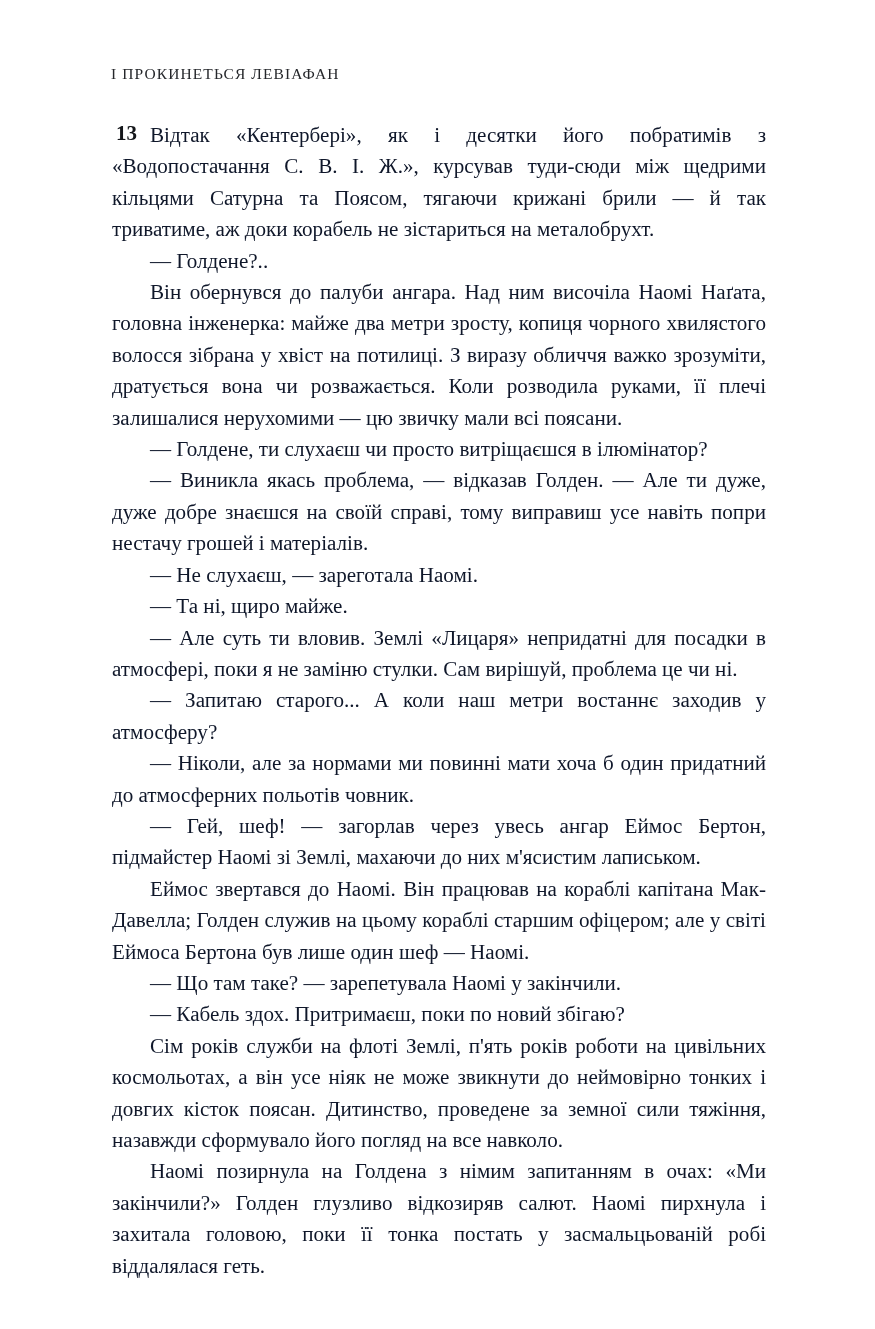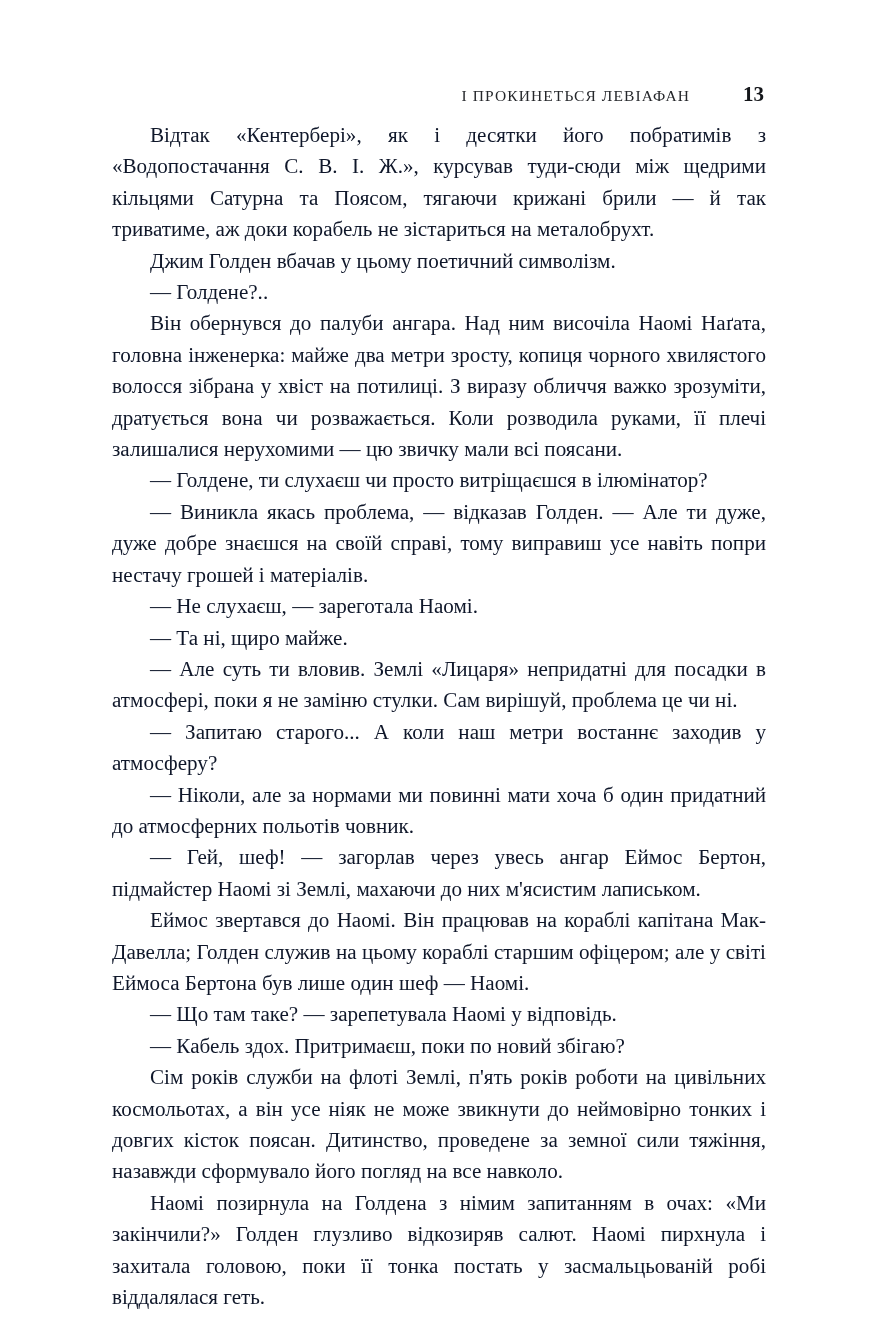--- a/index.html
+++ b/index.html
@@ -16,27 +16,28 @@
   }
   .page {
     position: relative;
     width: 875px;
     height: 1329px;
     box-sizing: border-box;
     padding: 0;
   }
   .running-head {
     position: absolute;
-    top: 82px;
+    top: 65px;
     left: 111px;
     right: 111px;
     display: flex;
     align-items: baseline;
     justify-content: flex-end;
-    gap: 48px;
+    gap: 38px;
+    flex-direction: column;
   }
   .running-head .title {
     font-family: "Liberation Serif", "DejaVu Serif", serif;
     font-size: 15.5px;
     letter-spacing: 1.1px;
     color: #25272b;
     text-transform: uppercase;
   }
   .running-head .folio {
     font-family: "Liberation Serif", "DejaVu Serif", serif;
@@ -68,31 +69,30 @@
 
 <div class="page">
 
   <div class="running-head">
     <span class="title">І ПРОКИНЕТЬСЯ ЛЕВІАФАН</span>
     <span class="folio">13</span>
   </div>
 
   <div class="body-text">
     <p>Відтак «Кентербері», як і десятки його побратимів з «Водопостачання С. В. І. Ж.», курсував туди-сюди між щедрими кільцями Сатурна та Поясом, тягаючи крижані брили — й так триватиме, аж доки корабель не зістариться на металобрухт.</p>
-    <p>Джим Голден вбачав у цьому поетичний символізм.</p>
     <p>— Голдене?..</p>
     <p>Він обернувся до палуби ангара. Над ним височіла Наомі Наґата, головна інженерка: майже два метри зросту, копиця чорного хвилястого волосся зібрана у хвіст на потилиці. З виразу обличчя важко зрозуміти, дратується вона чи розважається. Коли розводила руками, її плечі залишалися нерухомими — цю звичку мали всі поясани.</p>
     <p>— Голдене, ти слухаєш чи просто витріщаєшся в ілюмінатор?</p>
     <p>— Виникла якась проблема, — відказав Голден. — Але ти дуже, дуже добре знаєшся на своїй справі, тому виправиш усе навіть попри нестачу грошей і матеріалів.</p>
     <p>— Не слухаєш, — зареготала Наомі.</p>
     <p>— Та ні, щиро майже.</p>
     <p>— Але суть ти вловив. Землі «Лицаря» непридатні для посадки в атмосфері, поки я не заміню стулки. Сам вирішуй, проблема це чи ні.</p>
     <p>— Запитаю старого... А коли наш метри востаннє заходив у атмосферу?</p>
     <p>— Ніколи, але за нормами ми повинні мати хоча б один придатний до атмосферних польотів човник.</p>
     <p>— Гей, шеф! — загорлав через увесь ангар Еймос Бертон, підмайстер Наомі зі Землі, махаючи до них м'ясистим лаписьком.</p>
     <p>Еймос звертався до Наомі. Він працював на кораблі капітана Мак-Давелла; Голден служив на цьому кораблі старшим офіцером; але у світі Еймоса Бертона був лише один шеф — Наомі.</p>
-    <p>— Що там таке? — зарепетувала Наомі у відповідь.</p>
+    <p>— Що там таке? — зарепетувала Наомі у закінчили.</p>
     <p>— Кабель здох. Притримаєш, поки по новий збігаю?</p>
     <p>Сім років служби на флоті Землі, п'ять років роботи на цивільних космольотах, а він усе ніяк не може звикнути до неймовірно тонких і довгих кісток поясан. Дитинство, проведене за земної сили тяжіння, назавжди сформувало його погляд на все навколо.</p>
     <p>Наомі позирнула на Голдена з німим запитанням в очах: «Ми закінчили?» Голден глузливо відкозиряв салют. Наомі пирхнула і захитала головою, поки її тонка постать у засмальцьованій робі віддалялася геть.</p>
   </div>
 
 </div>
 
 </body></html>

